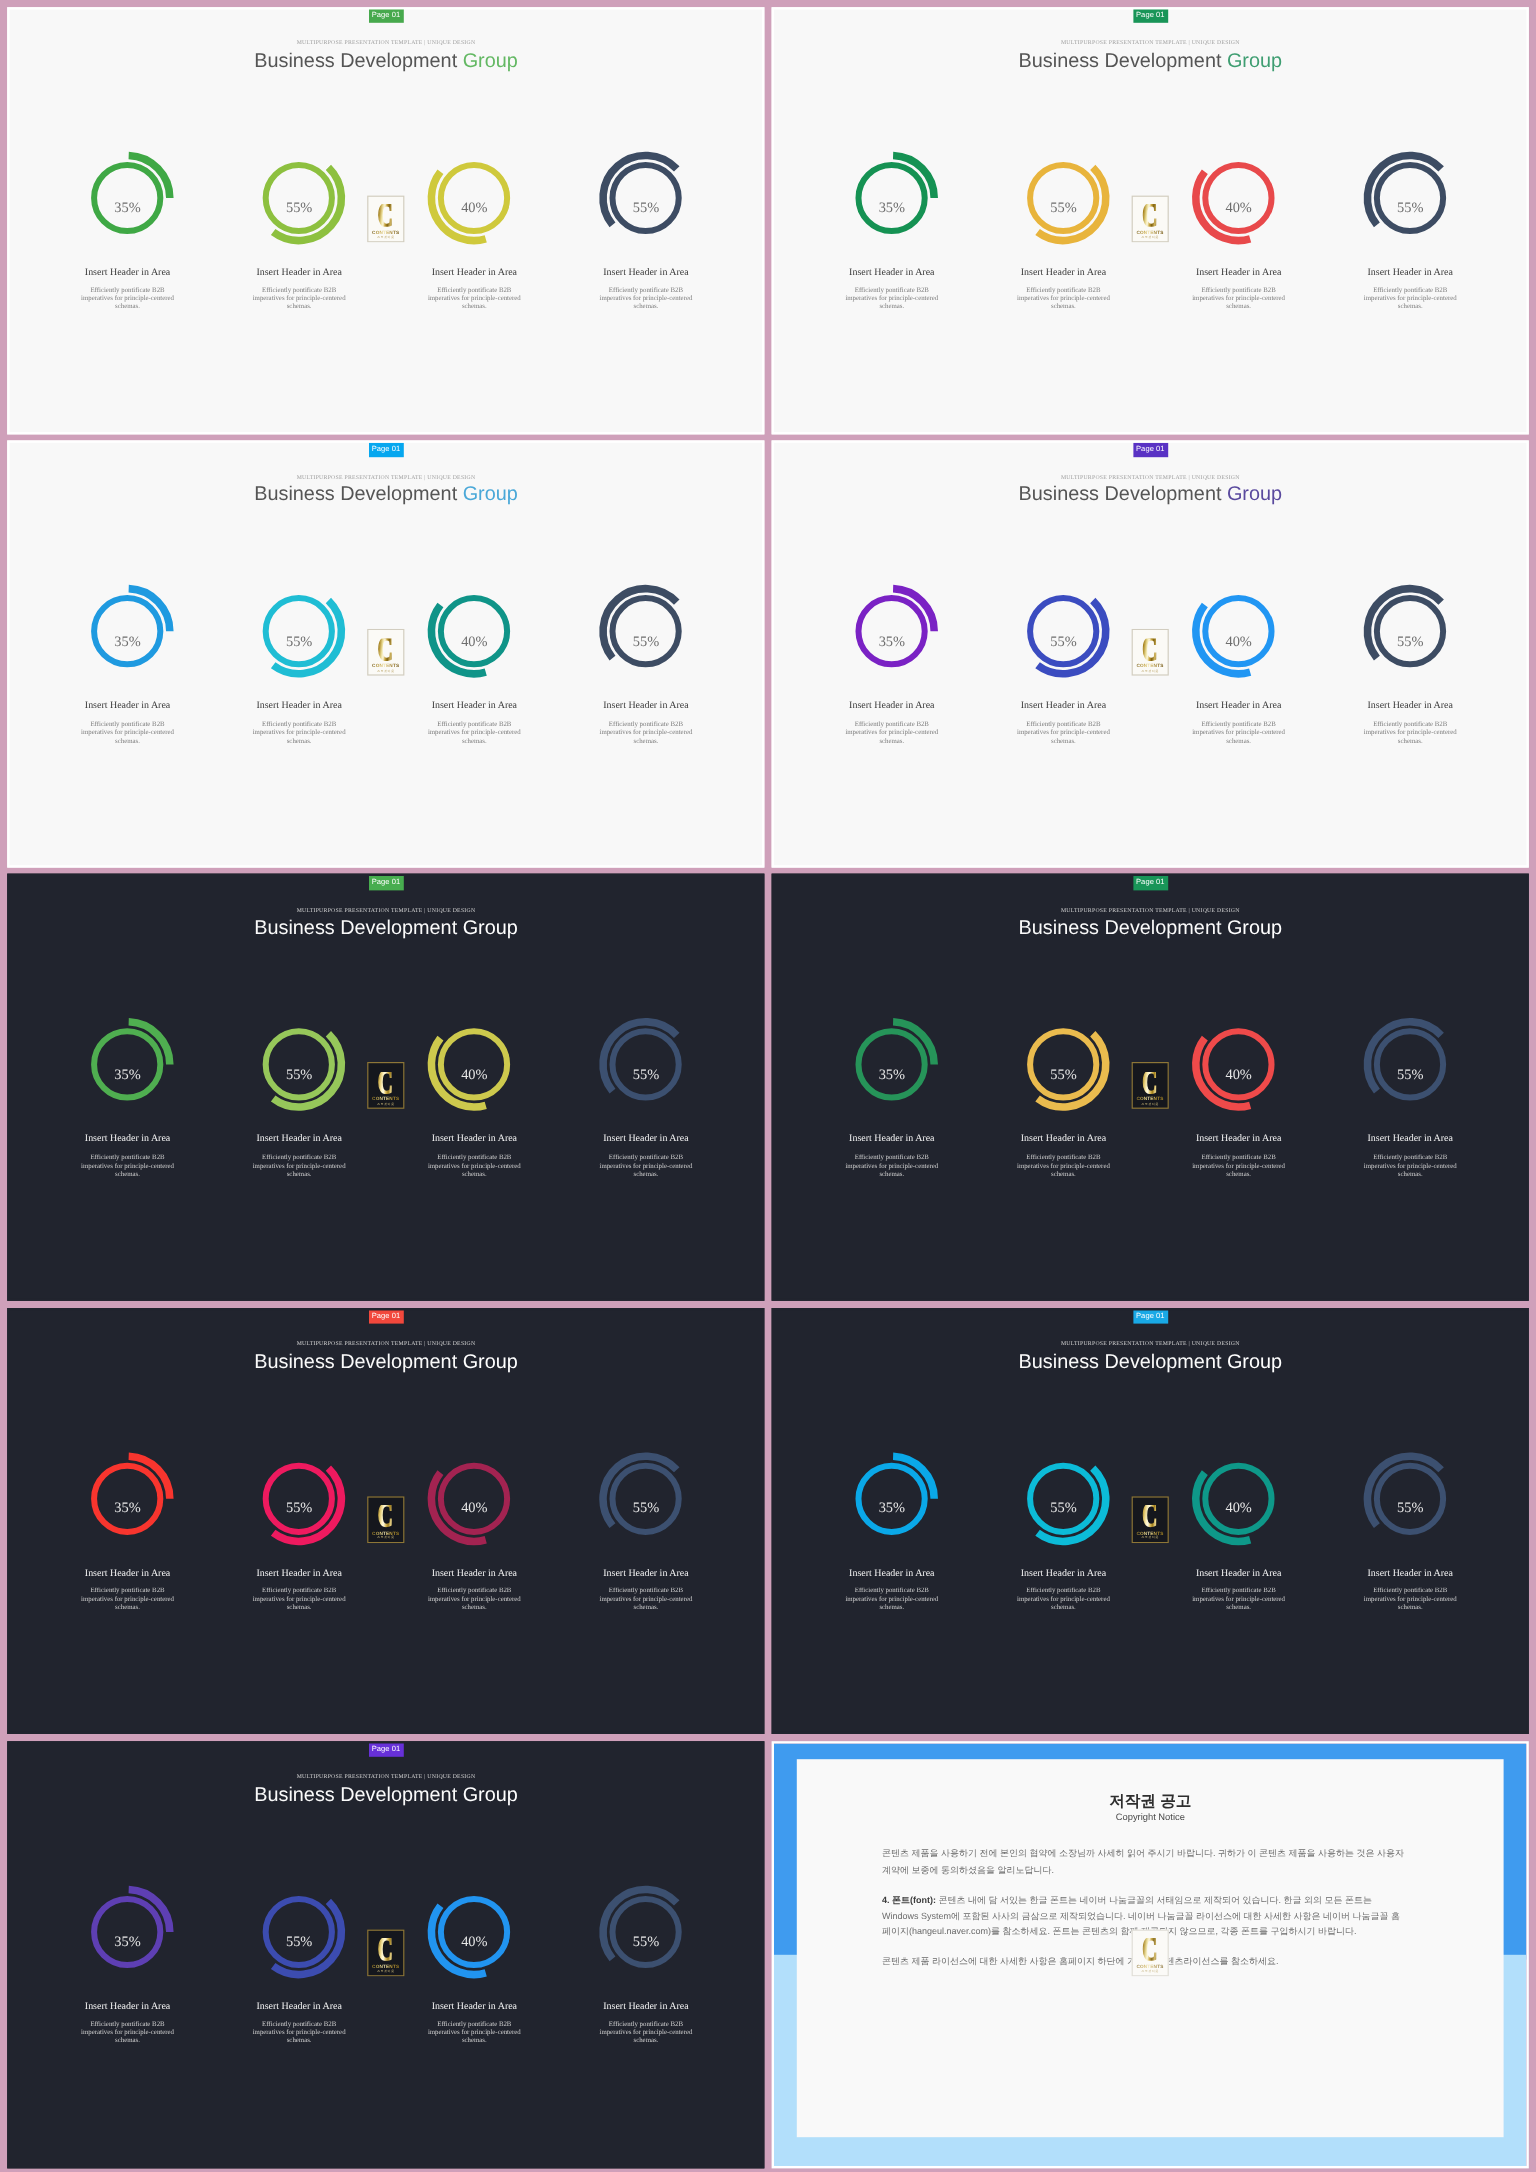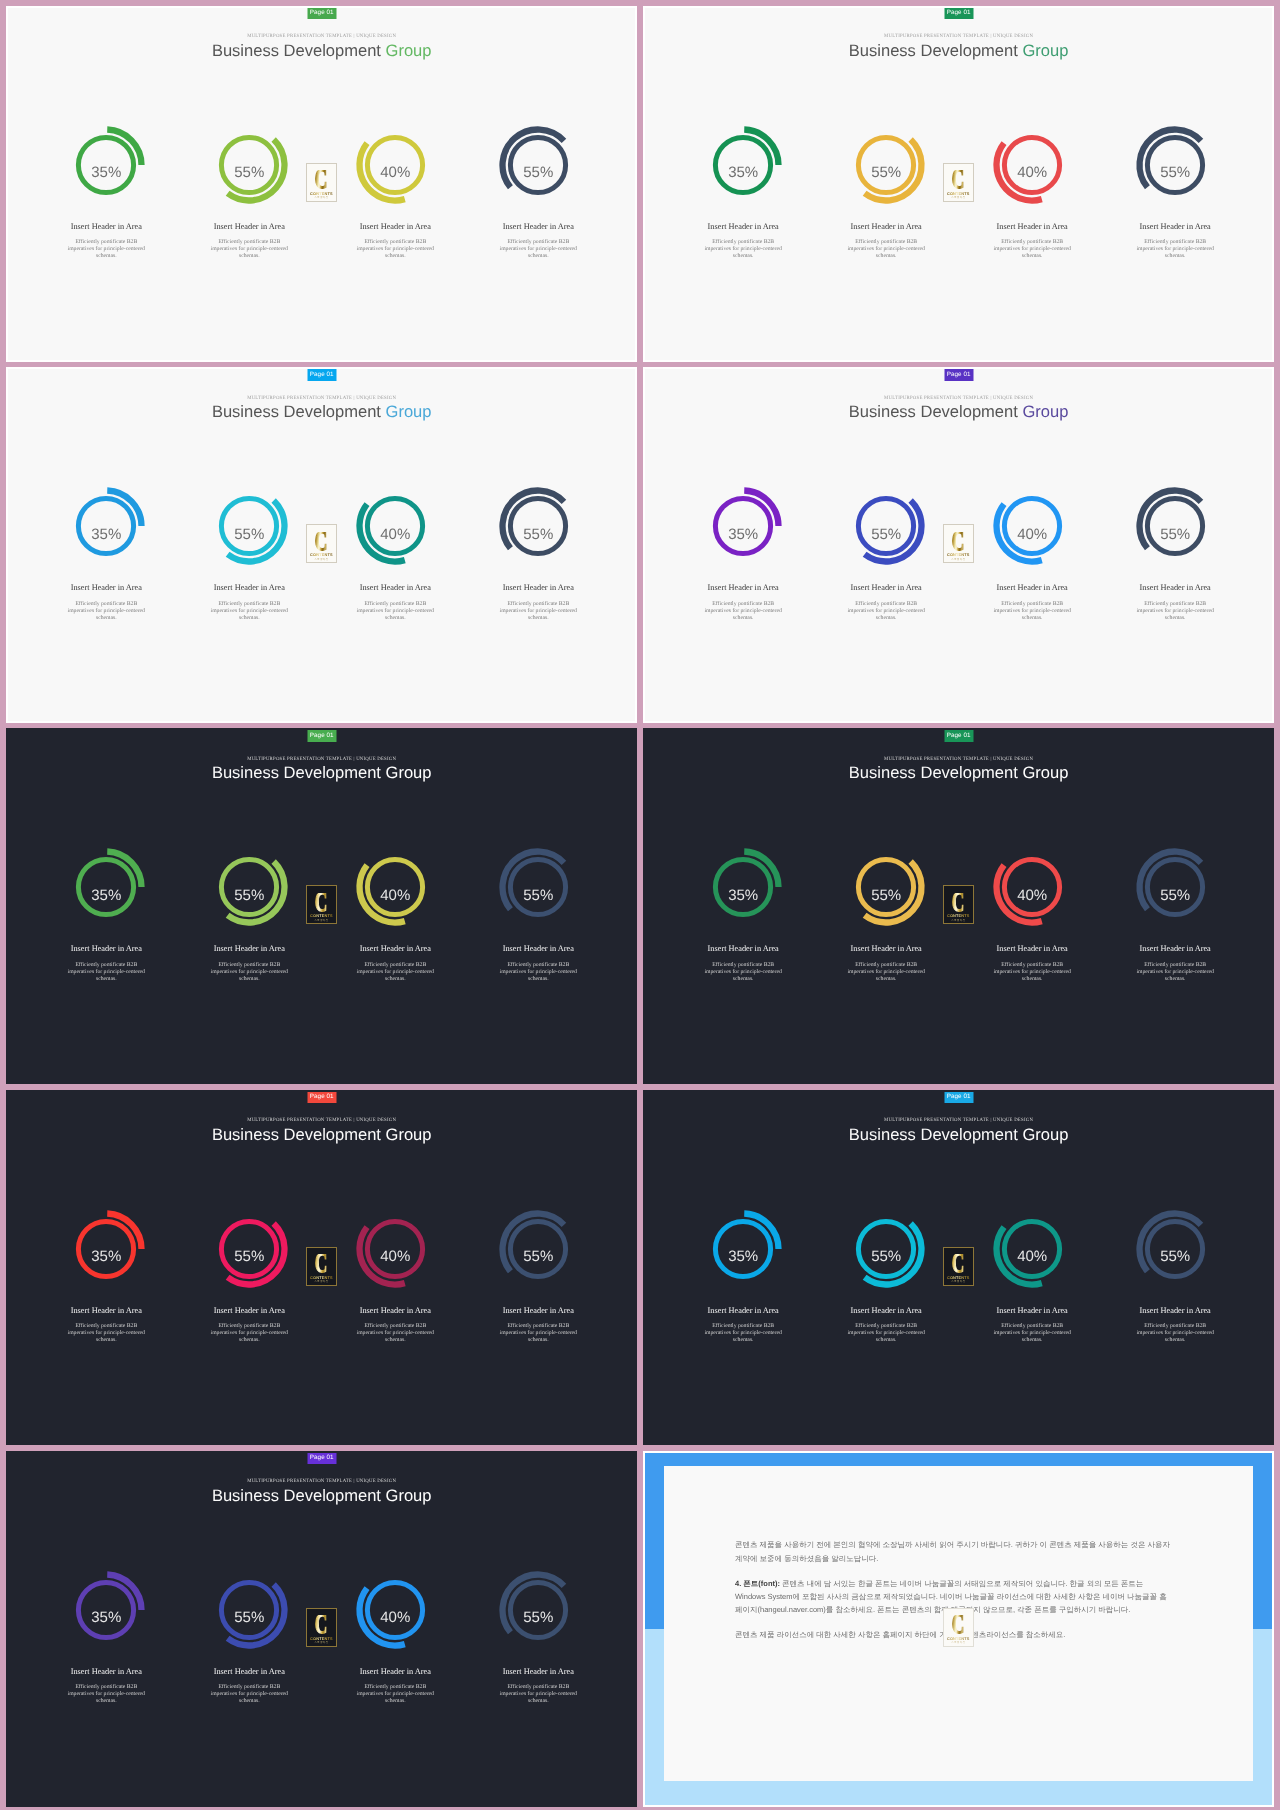--- a/index.html
+++ b/index.html
@@ -41,22 +41,22 @@
     font-size:16.55px;line-height:19px;color:#555;font-weight:400;
     margin:0;white-space:nowrap;
   }
   .slide.dark .title{color:#fafafa;}
 
   .ring{position:absolute;}
   .ring svg{display:block;overflow:visible;}
   .pct{
     position:absolute;left:0;right:0;top:0;bottom:0;
     display:flex;align-items:center;justify-content:center;
-    font-family:Liberation Sans, sans-serif;
-    font-size:15px;color:#6e6e6e;line-height:1;
+    font-family:Liberation Serif, serif;
+    font-size:12px;color:#6e6e6e;line-height:1;
   }
   .slide.dark .pct{color:#e6e6e6;}
   .colhead{
     position:absolute;text-align:center;
     font-family:"Liberation Serif",serif;
     font-size:8.3px;color:#3a3a3a;line-height:10px;white-space:nowrap;margin:0;
   }
   .slide.dark .colhead{color:#f4f4f4;}
   .coltext{
     position:absolute;text-align:center;
@@ -566,20 +566,24 @@
             <div class="nm">CONTENTS</div>
             <div class="sb">스토켓아웃</div>
           </div>
         </div>
       </div>
     </div>
     <div class="cpanel" style="left: 642.8px; top: 1450.7px; width: 631.6px; height: 355.9px;">
       <div class="bgtop" style="height: 180px;"></div>
       <div class="bgbot" style="height: 175.9px;"></div>
       <div class="card" style="inset: 13.2px 19.2px 23.3px;">
+        <div style="position: absolute; left: 0px; right: 0px; top: 27px;">
+          <div class="cp-title">저작권 공고</div>
+          <div class="cp-sub">Copyright Notice</div>
+        </div>
         <div style="position: absolute; left: 71px; right: 81px; top: 53.25px;">
           <div class="cp-body" style="margin-top: 19.3px;">콘텐츠 제품을 사용하기 전에 본인의 협약에 소장님까 사세히 읽어 주시기 바랍니다. 귀하가 이 콘텐츠 제품을 사용하는 것은 사용자 계약에 보중에 동의하셨음을 알리노답니다.</div>
           <div class="cp-body" style="margin-top: 12.7px;"><b>4. 폰트(font):</b><span> 콘텐츠 내에 담 서있는 한글 폰트는 네이버 나눔글꼴의 서태임으로 제작되어 있습니다. 한글 외의 모든 폰트는 Windows System에 포함된 사사의 금삼으로 제작되었습니다. 네이버 나눔글꼴 라이선스에 대한 사세한 사항은 네이버 나눔글꼴 홈페이지(hangeul.naver.com)를 참소하세요. 폰트는 콘텐츠의 함께 제공되지 않으므로, 각종 폰트를 구입하시기 바랍니다.</span></div>
           <div class="cp-body" style="margin-top: 11px;">콘텐츠 제품 라이선스에 대한 사세한 사항은 홈페이지 하단에 기재한 콘텐츠라이선스를 참소하세요.</div>
         </div>
       </div>
       <div class="clogo cp-wm" style="left: 298px; top: 155px; width: 31px; height: 39px;">
         <div class="box">
           <div class="inner">
             <div class="ltr">C</div>

